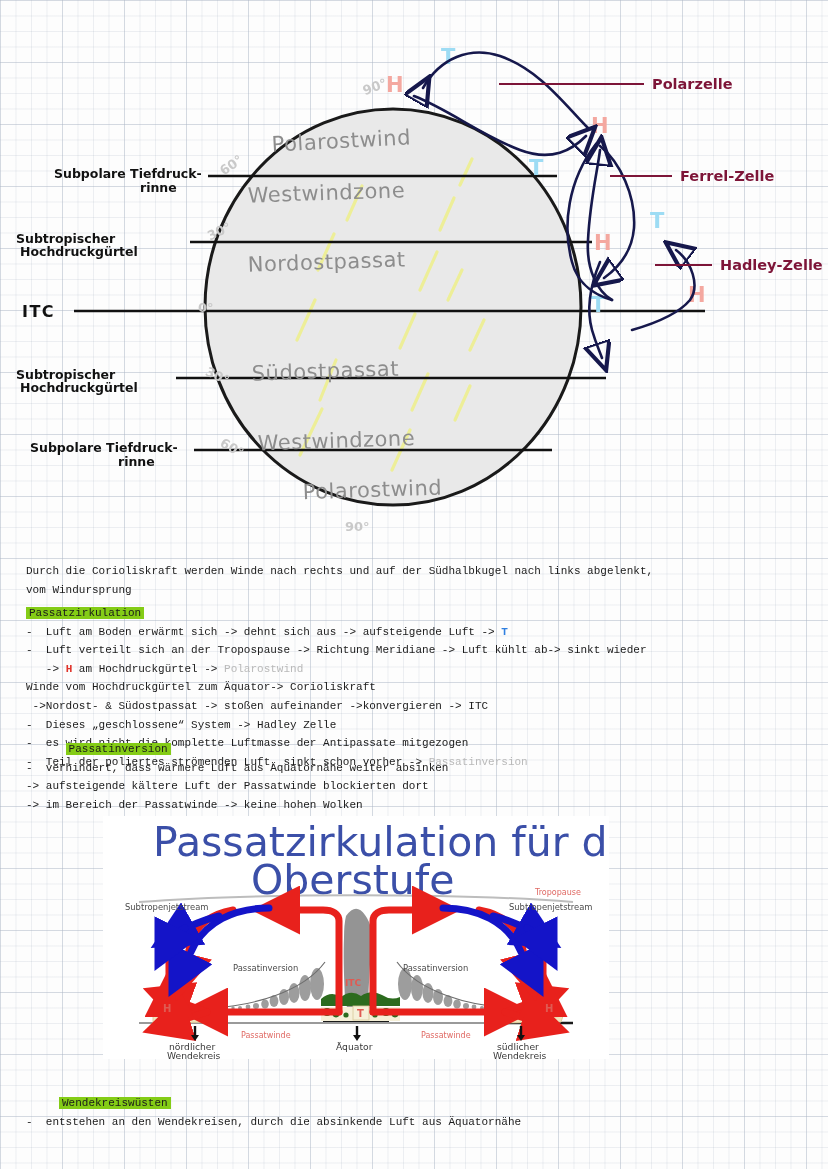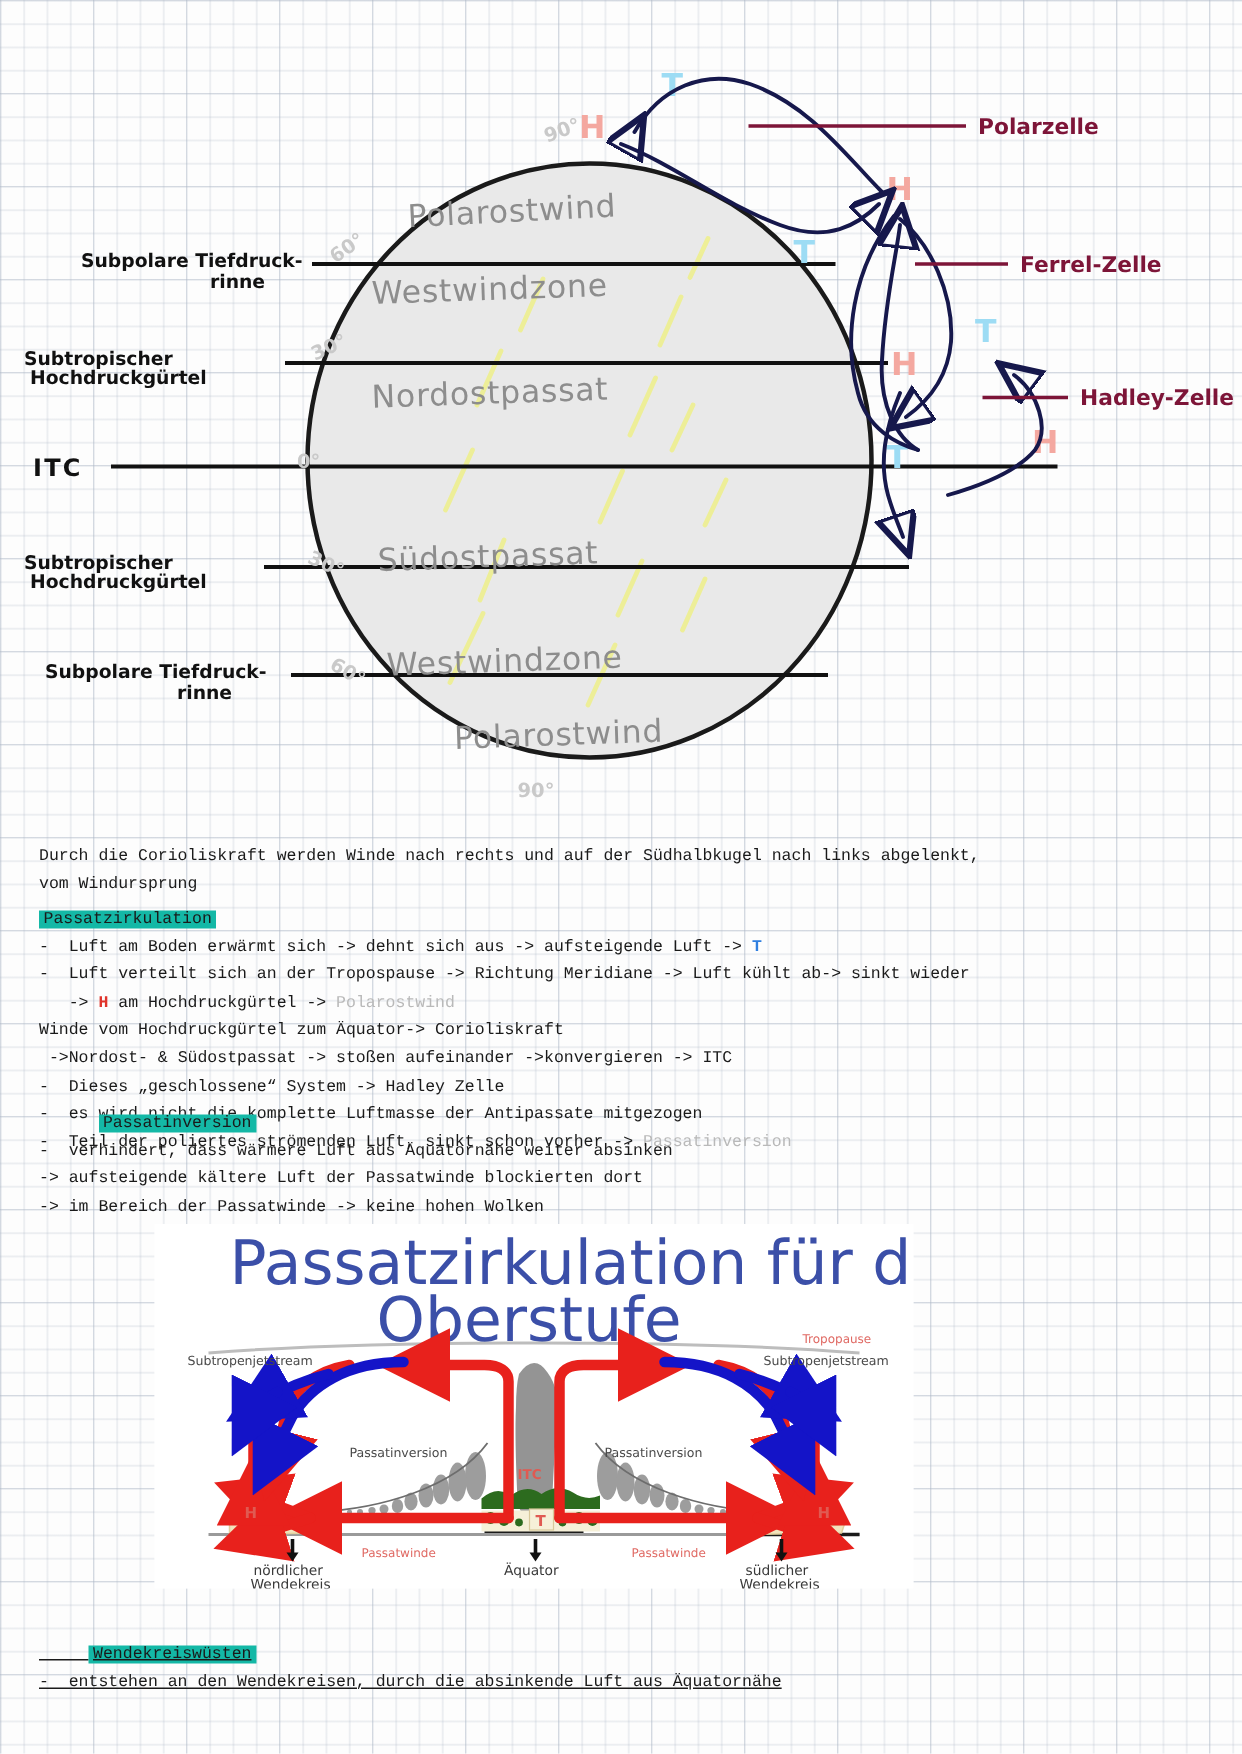--- a/index.html
+++ b/index.html
@@ -35,21 +35,21 @@
   .mark-H{fill:#f4a8a0;font-family:"DejaVu Sans",sans-serif;font-size:21px;font-weight:700;}
   .mark-T{fill:#9ddcf4;font-family:"DejaVu Sans",sans-serif;font-size:21px;font-weight:700;}
 
   
   .textblock{
     position:absolute;left:26px;width:790px;
     font-family:"Liberation Mono","DejaVu Sans Mono",monospace;
     font-size:11px;line-height:18.6px;color:#1a1a1a;
     white-space:pre-wrap;
   }
-  .hl{background:#14b8a6;padding:0 3px;}
+  .hl{background:#84cc16;padding:0 3px;}
   .t-blue{color:#2f7fe0;font-weight:700;}
   .t-red{color:#e0342b;font-weight:700;}
   .t-grey{color:#b9b9b9;}
 
   
   #bottom-figure{position:absolute;left:103px;top:816px;width:506px;height:243px;background:#fff;}
   #bottom-figure svg{display:block;}
   .figtitle{
     fill:#3b4fa8;font-family:"DejaVu Sans",sans-serif;font-weight:400;
     font-size:41px;
@@ -199,21 +199,21 @@
 <span> -&gt;Nordost- &amp; Südostpassat -&gt; stoßen aufeinander -&gt;konvergieren -&gt; ITC</span>
 <span>-  Dieses „geschlossene“ System -&gt; Hadley Zelle</span>
 <span>-  es wird nicht die komplette Luftmasse der Antipassate mitgezogen</span>
 <span>-  Teil der poliertes strömenden Luft, sinkt schon vorher -&gt; </span><span class="t-grey">Passatinversion</span></div>
 
   <div class="textblock" style="top:740px;">      <span class="hl">Passatinversion</span>
 <span>-  verhindert, dass wärmere Luft aus Äquatornähe weiter absinken</span>
 <span>-&gt; aufsteigende kältere Luft der Passatwinde blockierten dort</span>
 <span>-&gt; im Bereich der Passatwinde -&gt; keine hohen Wolken</span></div>
 
-  <div class="textblock" style="top:1094px;text-decoration:underline;">     <span class="hl">Wendekreiswüsten</span>
+  <div class="textblock" style="top:1094px;">     <span class="hl">Wendekreiswüsten</span>
 <span>-  entstehen an den Wendekreisen, durch die absinkende Luft aus Äquatornähe</span></div>
 
   <div id="bottom-figure">
     <svg width="506" height="243" viewBox="0 0 506 243" xmlns="http://www.w3.org/2000/svg">
       <rect x="0" y="0" width="506" height="243" fill="#ffffff"></rect>
 
       <text class="figtitle" x="50" y="40">Passatzirkulation für die</text>
       <text class="figtitle" x="148" y="78">Oberstufe</text>
 
       <path d="M36 86 C150 77, 356 77, 470 86" fill="none" stroke="#bdbdbd" stroke-width="2"></path>

